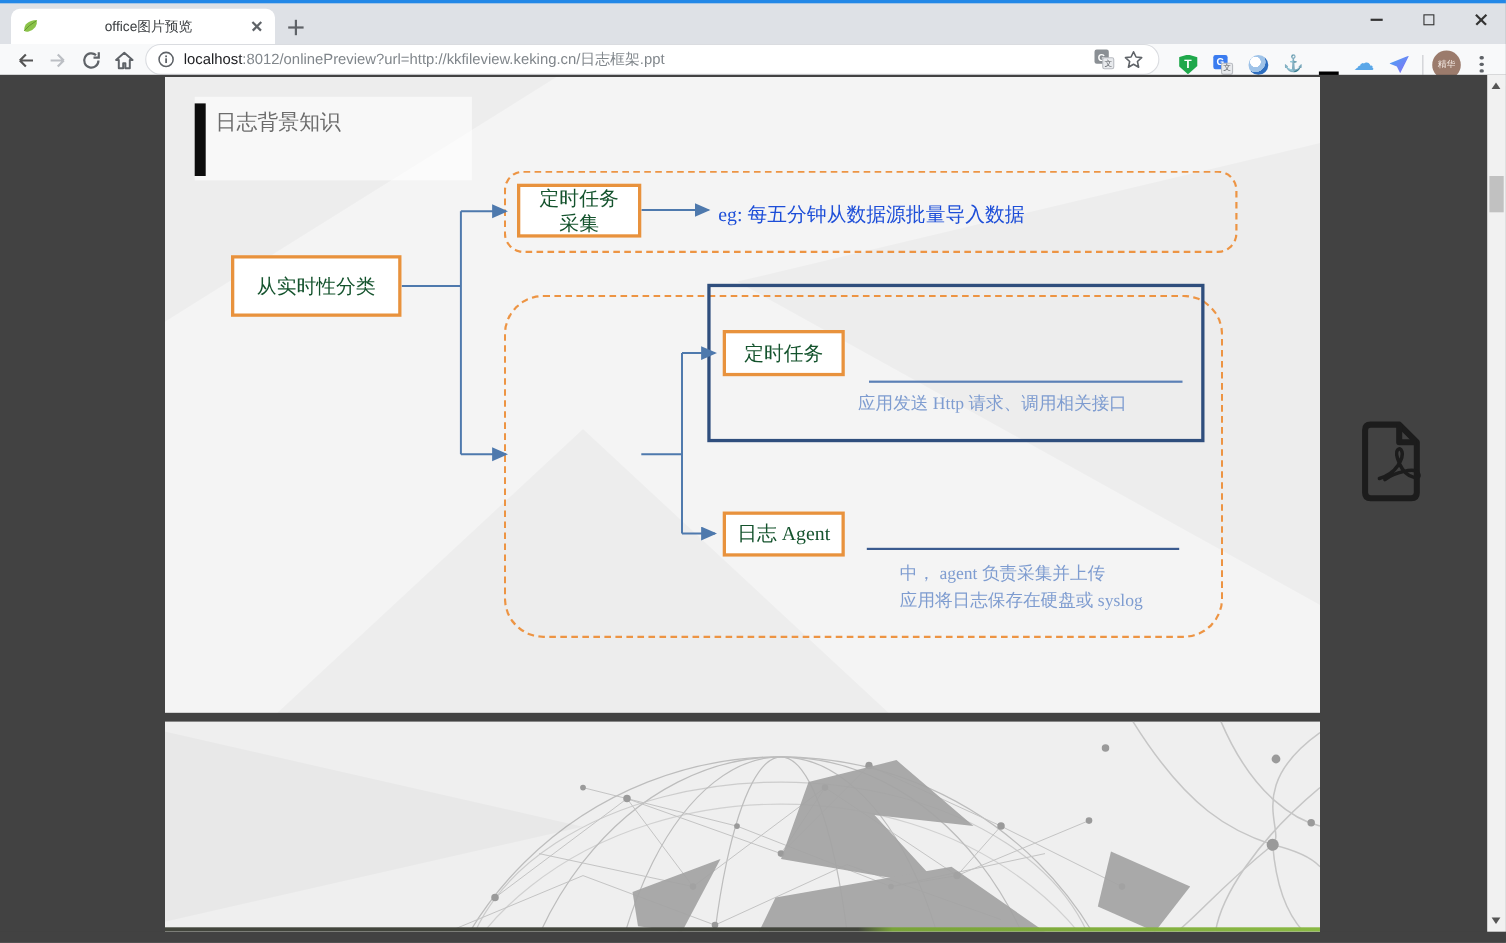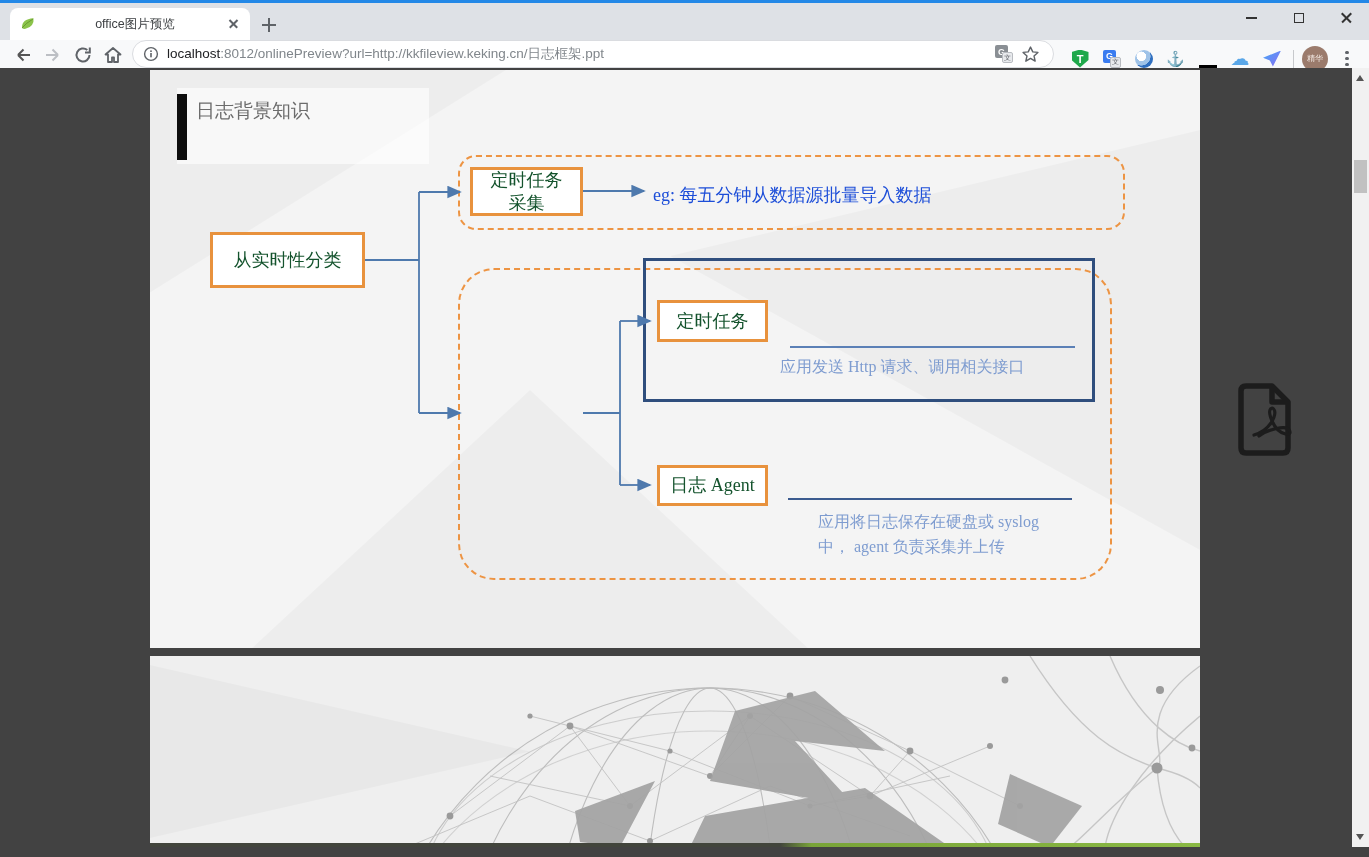--- a/index.html
+++ b/index.html
@@ -271,22 +271,22 @@
       <span>日志 Agent</span>
     </div>
 
     <div class="dtext eg-text serif">eg: 每五分钟从数据源批量导入数据</div>
 
     <div class="hline" style="left:640px;top:276px;width:285px;background:#5b80b6;"></div>
     <div class="dtext note serif direct-note">应用发送 Http 请求、调用相关接口</div>
 
     <div class="hline" style="left:638px;top:428px;width:284px;background:#3b5b8f;"></div>
     <div class="dtext note serif agent-note">
+      <div>中， agent 负责采集并上传</div>
       <div>应用将日志保存在硬盘或 syslog</div>
-      <div>中， agent 负责采集并上传</div>
     </div>
   </div>
 
   <div class="slide slide2">
     <div class="deco" style="left:-40px;top:0;width:420px;height:191px;clip-path:polygon(0 0,100% 50%,0 100%);"></div>
     <svg width="1050" height="191" viewBox="0 0 1050 191">
       <g stroke="#bdbdbd" stroke-width="1.1" fill="none">
         <ellipse cx="560" cy="360" rx="330" ry="328"></ellipse>
         <ellipse cx="560" cy="360" rx="255" ry="328"></ellipse>
         <ellipse cx="560" cy="360" rx="165" ry="328"></ellipse>

